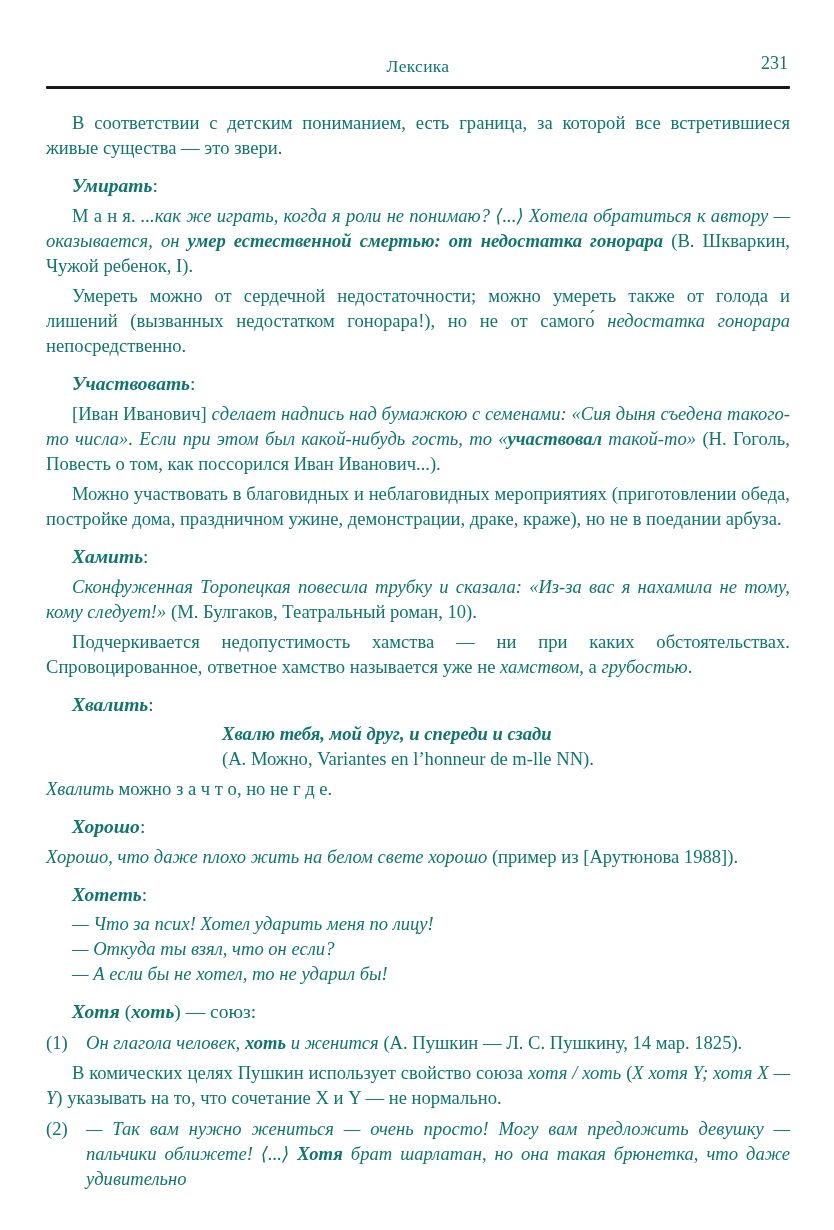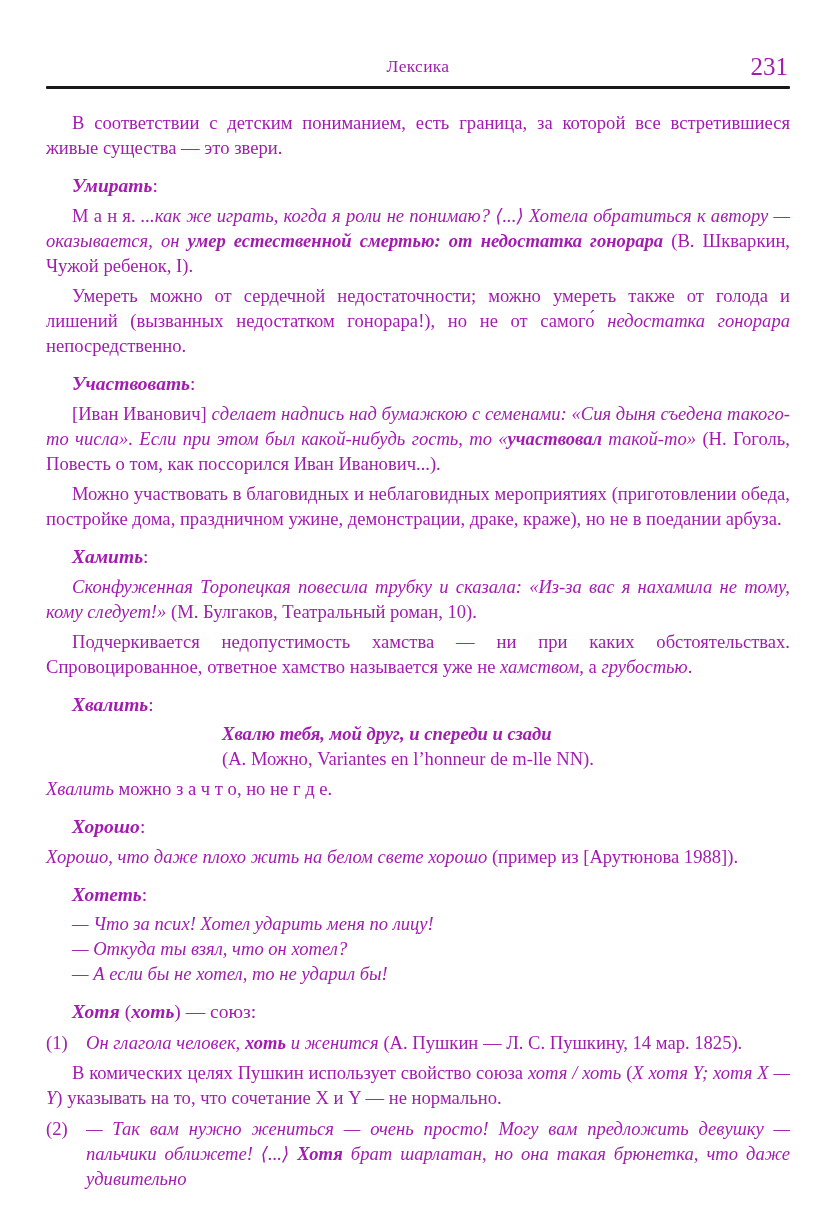--- a/index.html
+++ b/index.html
@@ -1,25 +1,25 @@
 <!DOCTYPE html>
 <html><head>
 <meta charset="utf-8">
 <style>
   html,body{margin:0;padding:0;background:#ffffff;}
   .page{
     width:834px;height:1230px;box-sizing:border-box;
-    background:#ffffff;color:#a21caf;
+    background:#ffffff;color:#0f766e;
     padding:56px 44px 0 46px;
     font-family:"Liberation Serif","DejaVu Serif",serif;
     overflow:hidden;
   }
   .running-head{position:relative;height:24px;}
   .running-title{display:block;text-align:center;font-size:17.5px;letter-spacing:.3px;}
-  .page-number{position:absolute;right:2px;top:-3px;font-size:25px;}
+  .page-number{position:absolute;right:2px;top:-3px;font-size:18px;}
   .head-rule{height:3px;background:#181818;margin-top:6px;border-radius:1px;}
   .content{margin-top:21px;font-size:18.6px;line-height:25px;text-align:justify;}
   .para{margin:5px 0 0 0;text-indent:26px;}
   .noindent{text-indent:0;}
   .entry{font-size:19.5px;font-weight:normal;margin:13px 0 4px 0;text-indent:26px;line-height:25px;text-align:left;}
   .example{margin:5px 0 0 0;text-indent:26px;}
   .verse{margin:3px 0 0 176px;text-align:left;line-height:25px;}
   .dialogue{margin:4px 0 0 26px;text-align:left;line-height:25px;}
   .numbered{display:flex;margin:6px 0 0 0;}
   .numlabel{flex:0 0 40px;}
@@ -70,21 +70,21 @@
     <p class="para noindent"><span class="i">Хвалить</span><span> можно </span><span>з а  ч т о</span><span>, но не </span><span>г д е</span><span>.</span></p>
 
     <h3 class="entry"><span class="bi">Хорошо</span><span>:</span></h3>
 
     <p class="para noindent"><span class="i">Хорошо, что даже плохо жить на белом свете хорошо</span><span> (пример из [Арутюнова 1988]).</span></p>
 
     <h3 class="entry"><span class="bi">Хотеть</span><span>:</span></h3>
 
     <div class="dialogue">
       <div class="i">— Что за псих! Хотел ударить меня по лицу!</div>
-      <div class="i">— Откуда ты взял, что он хотел?</div>
+      <div class="i">— Откуда ты взял, что он если?</div>
       <div class="i">— А если бы не хотел, то не ударил бы!</div>
     </div>
 
 
     <h3 class="entry"><span class="bi">Хотя</span><span> (</span><span class="bi">хоть</span><span>) — союз:</span></h3>
 
     <div class="numbered">
       <span class="numlabel">(1)</span>
       <span class="numtext"><span class="i">Он глагола человек, </span><span class="bi">хоть</span><span class="i"> и женится</span><span> (А. Пушкин — Л. С. Пушкину, 14 мар. 1825).</span></span>
     </div>

